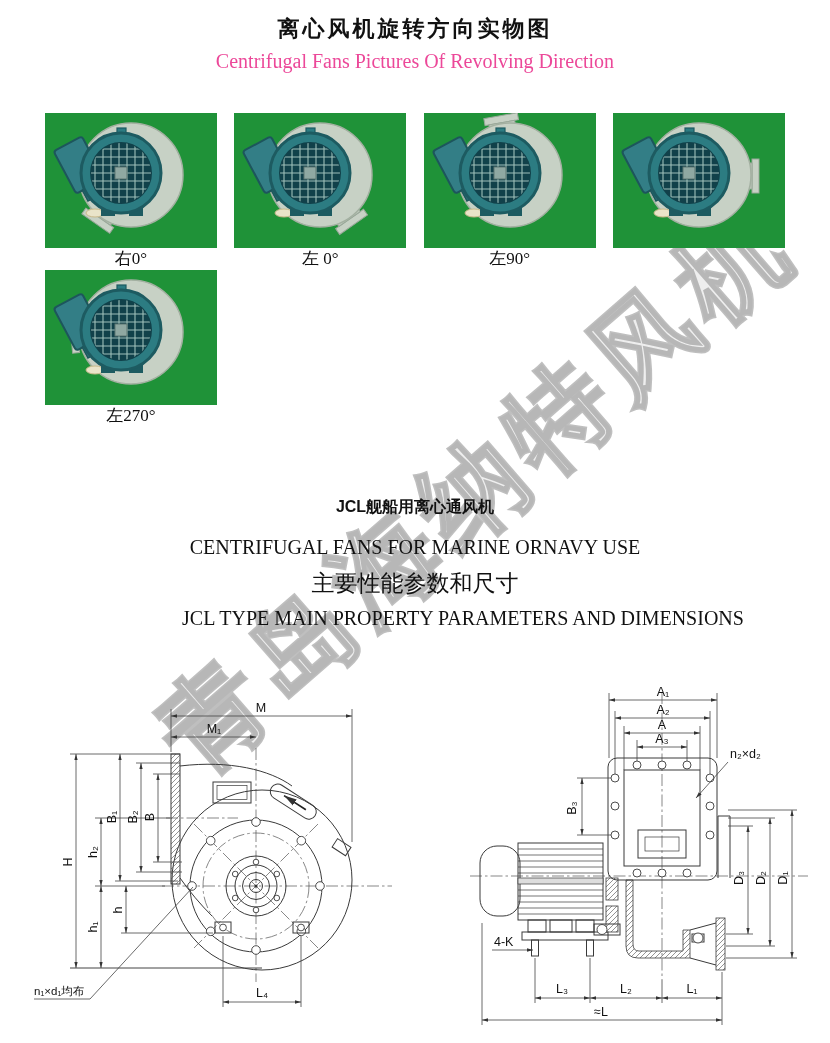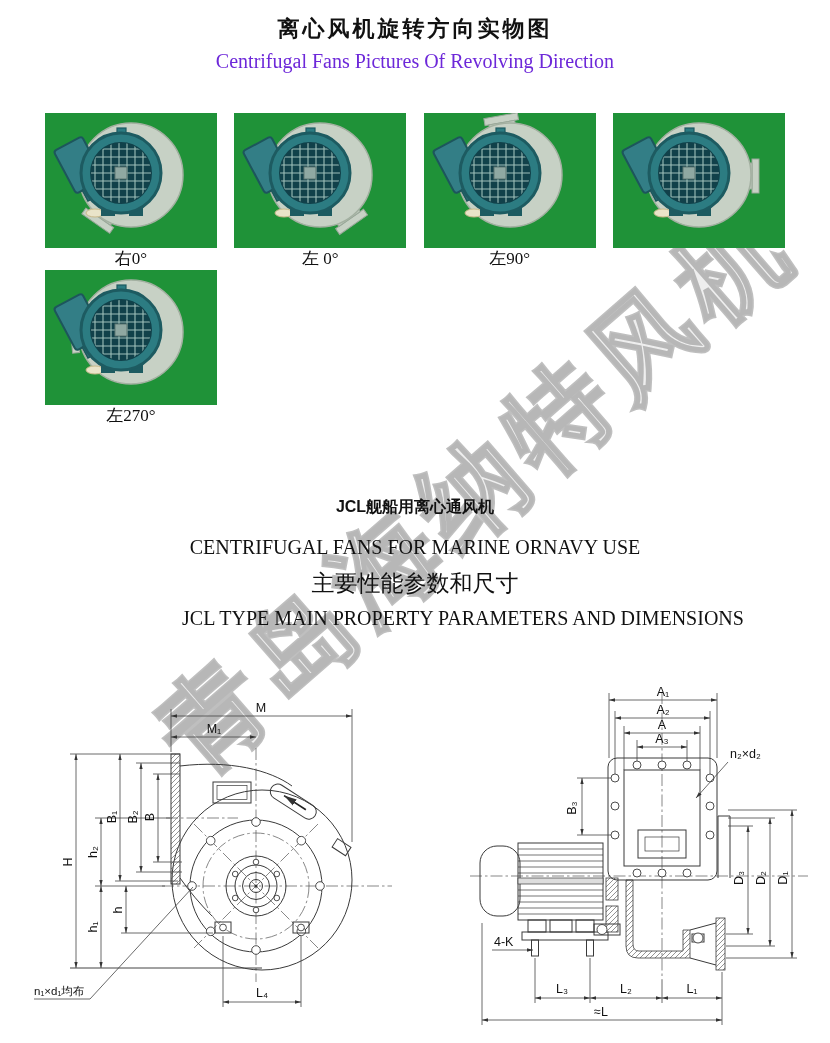--- a/index.html
+++ b/index.html
@@ -6,21 +6,21 @@
   #page{position:relative;width:830px;height:1043px;background:#fff;overflow:hidden;
         font-family:"Liberation Sans",sans-serif;}
   
   #watermark{position:absolute;left:70px;top:400px;width:860px;z-index:1;
     transform:rotate(-41deg);transform-origin:center;
     font-size:104px;font-weight:bold;letter-spacing:10px;white-space:nowrap;
     color:rgba(160,160,160,0.18);-webkit-text-stroke:3px rgba(138,138,138,0.55);}
   .layer{position:absolute;z-index:2;}
   
   #title-zh{top:14px;left:0;width:100%;text-align:center;font-size:22px;font-weight:bold;letter-spacing:3px;color:#111;}
-  #title-en{top:50px;left:0;width:100%;text-align:center;font-size:20px;font-family:"Liberation Serif",serif;color:#6d28d9;}
+  #title-en{top:50px;left:0;width:100%;text-align:center;font-size:20px;font-family:"Liberation Serif",serif;color:#ec4899;}
   
   #grid{top:113px;left:45px;width:740px;display:grid;grid-template-columns:repeat(4,172px);
         justify-content:space-between;row-gap:0;}
   .cell{margin:0;padding:0;}
   .photo{display:block;width:172px;height:135px;}
   .photo-bg{fill:var(--photo-green,#1f9238);}
   .cap{display:block;text-align:center;font-size:17px;height:22px;line-height:21px;
        font-family:"Liberation Serif",serif;color:#111;}
   
   .sec{left:0;width:100%;text-align:center;color:#111;}

